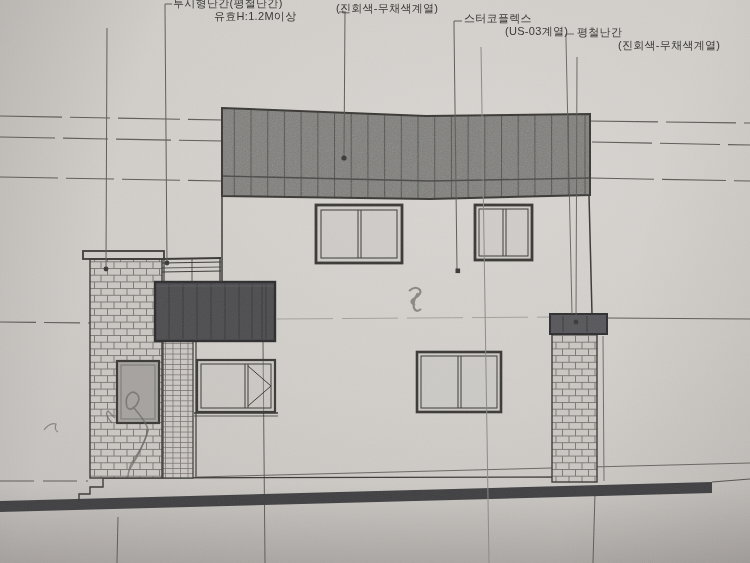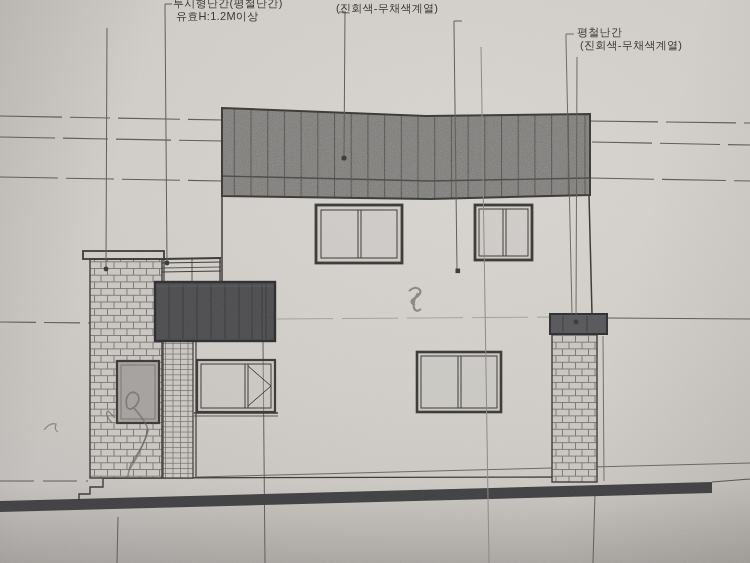--- a/index.html
+++ b/index.html
@@ -15,21 +15,21 @@
       radial-gradient(130% 115% at 62% 30%, var(--paper-light) 0%, var(--paper) 38%, var(--paper-dark) 72%, var(--paper-edge) 100%);
   }
   .lbl{
     position:absolute;
     color:var(--text);
     font-size:11px;
     line-height:13px;
     letter-spacing:.3px;
     white-space:nowrap;
   }
-  .lbl .l2{display:block;padding-left:3px;}
+  .lbl .l2{display:block;padding-left:3px;margin-left:38px;}
   svg{position:absolute;left:0;top:0;}
   .ink{stroke:var(--ink);fill:none;}
   .faint{stroke:var(--line-faint);fill:none;}
   .pencil{stroke:var(--pencil);fill:none;opacity:.7;}
 </style>
 </head>
 <body>
 
 <div id="canvas">
 
@@ -225,19 +225,23 @@
 
   <div class="lbl" style="left:336px; top:2px;">
     <span>(진회색-무채색계열)</span>
   </div>
 
   <div class="lbl" style="left:173px; top:-3px;">
     <span>투시형난간(평철난간)</span>
     <span class="l2">유효H:1.2M이상</span>
   </div>
 
+  <div class="lbl" style="left:464px; top:12px;">
+    <span>스터코플렉스</span>
+    <span class="l2">(US-03계열)</span>
+  </div>
 
   <div class="lbl" style="left:577px; top:26px;">
     <span>평철난간</span>
     <span class="l2">(진회색-무채색계열)</span>
   </div>
 
 </div>
 
 </body></html>

